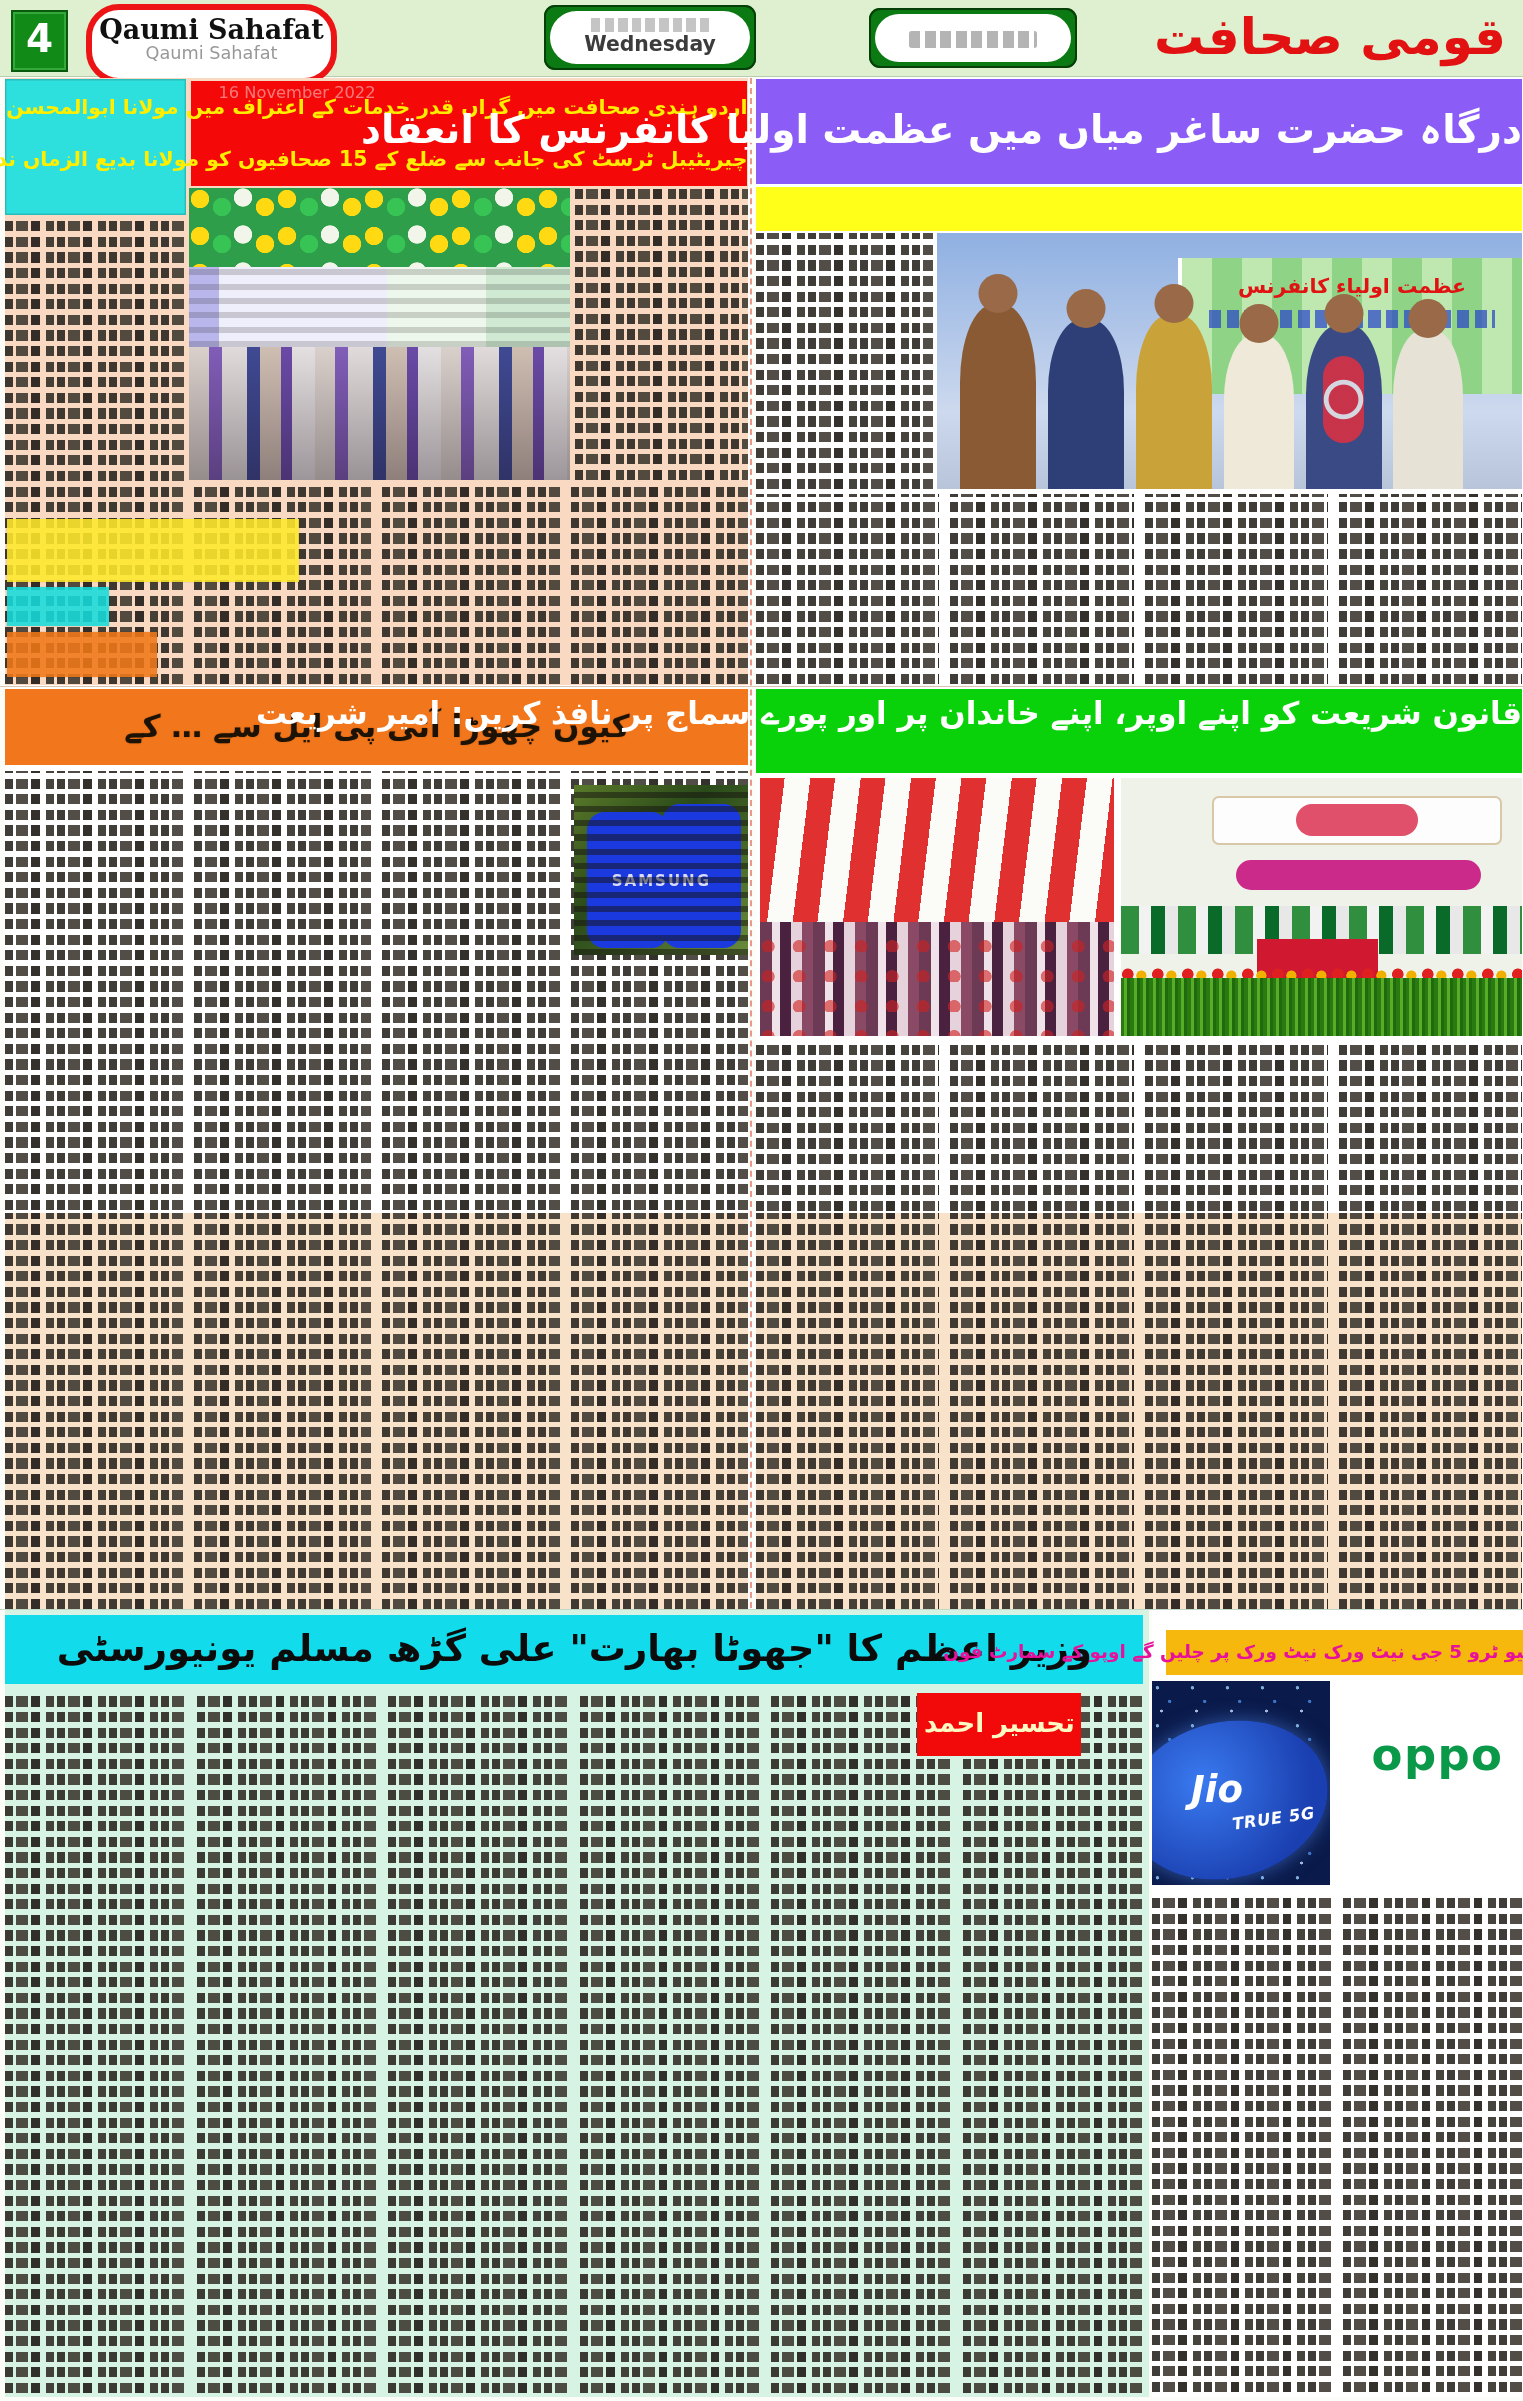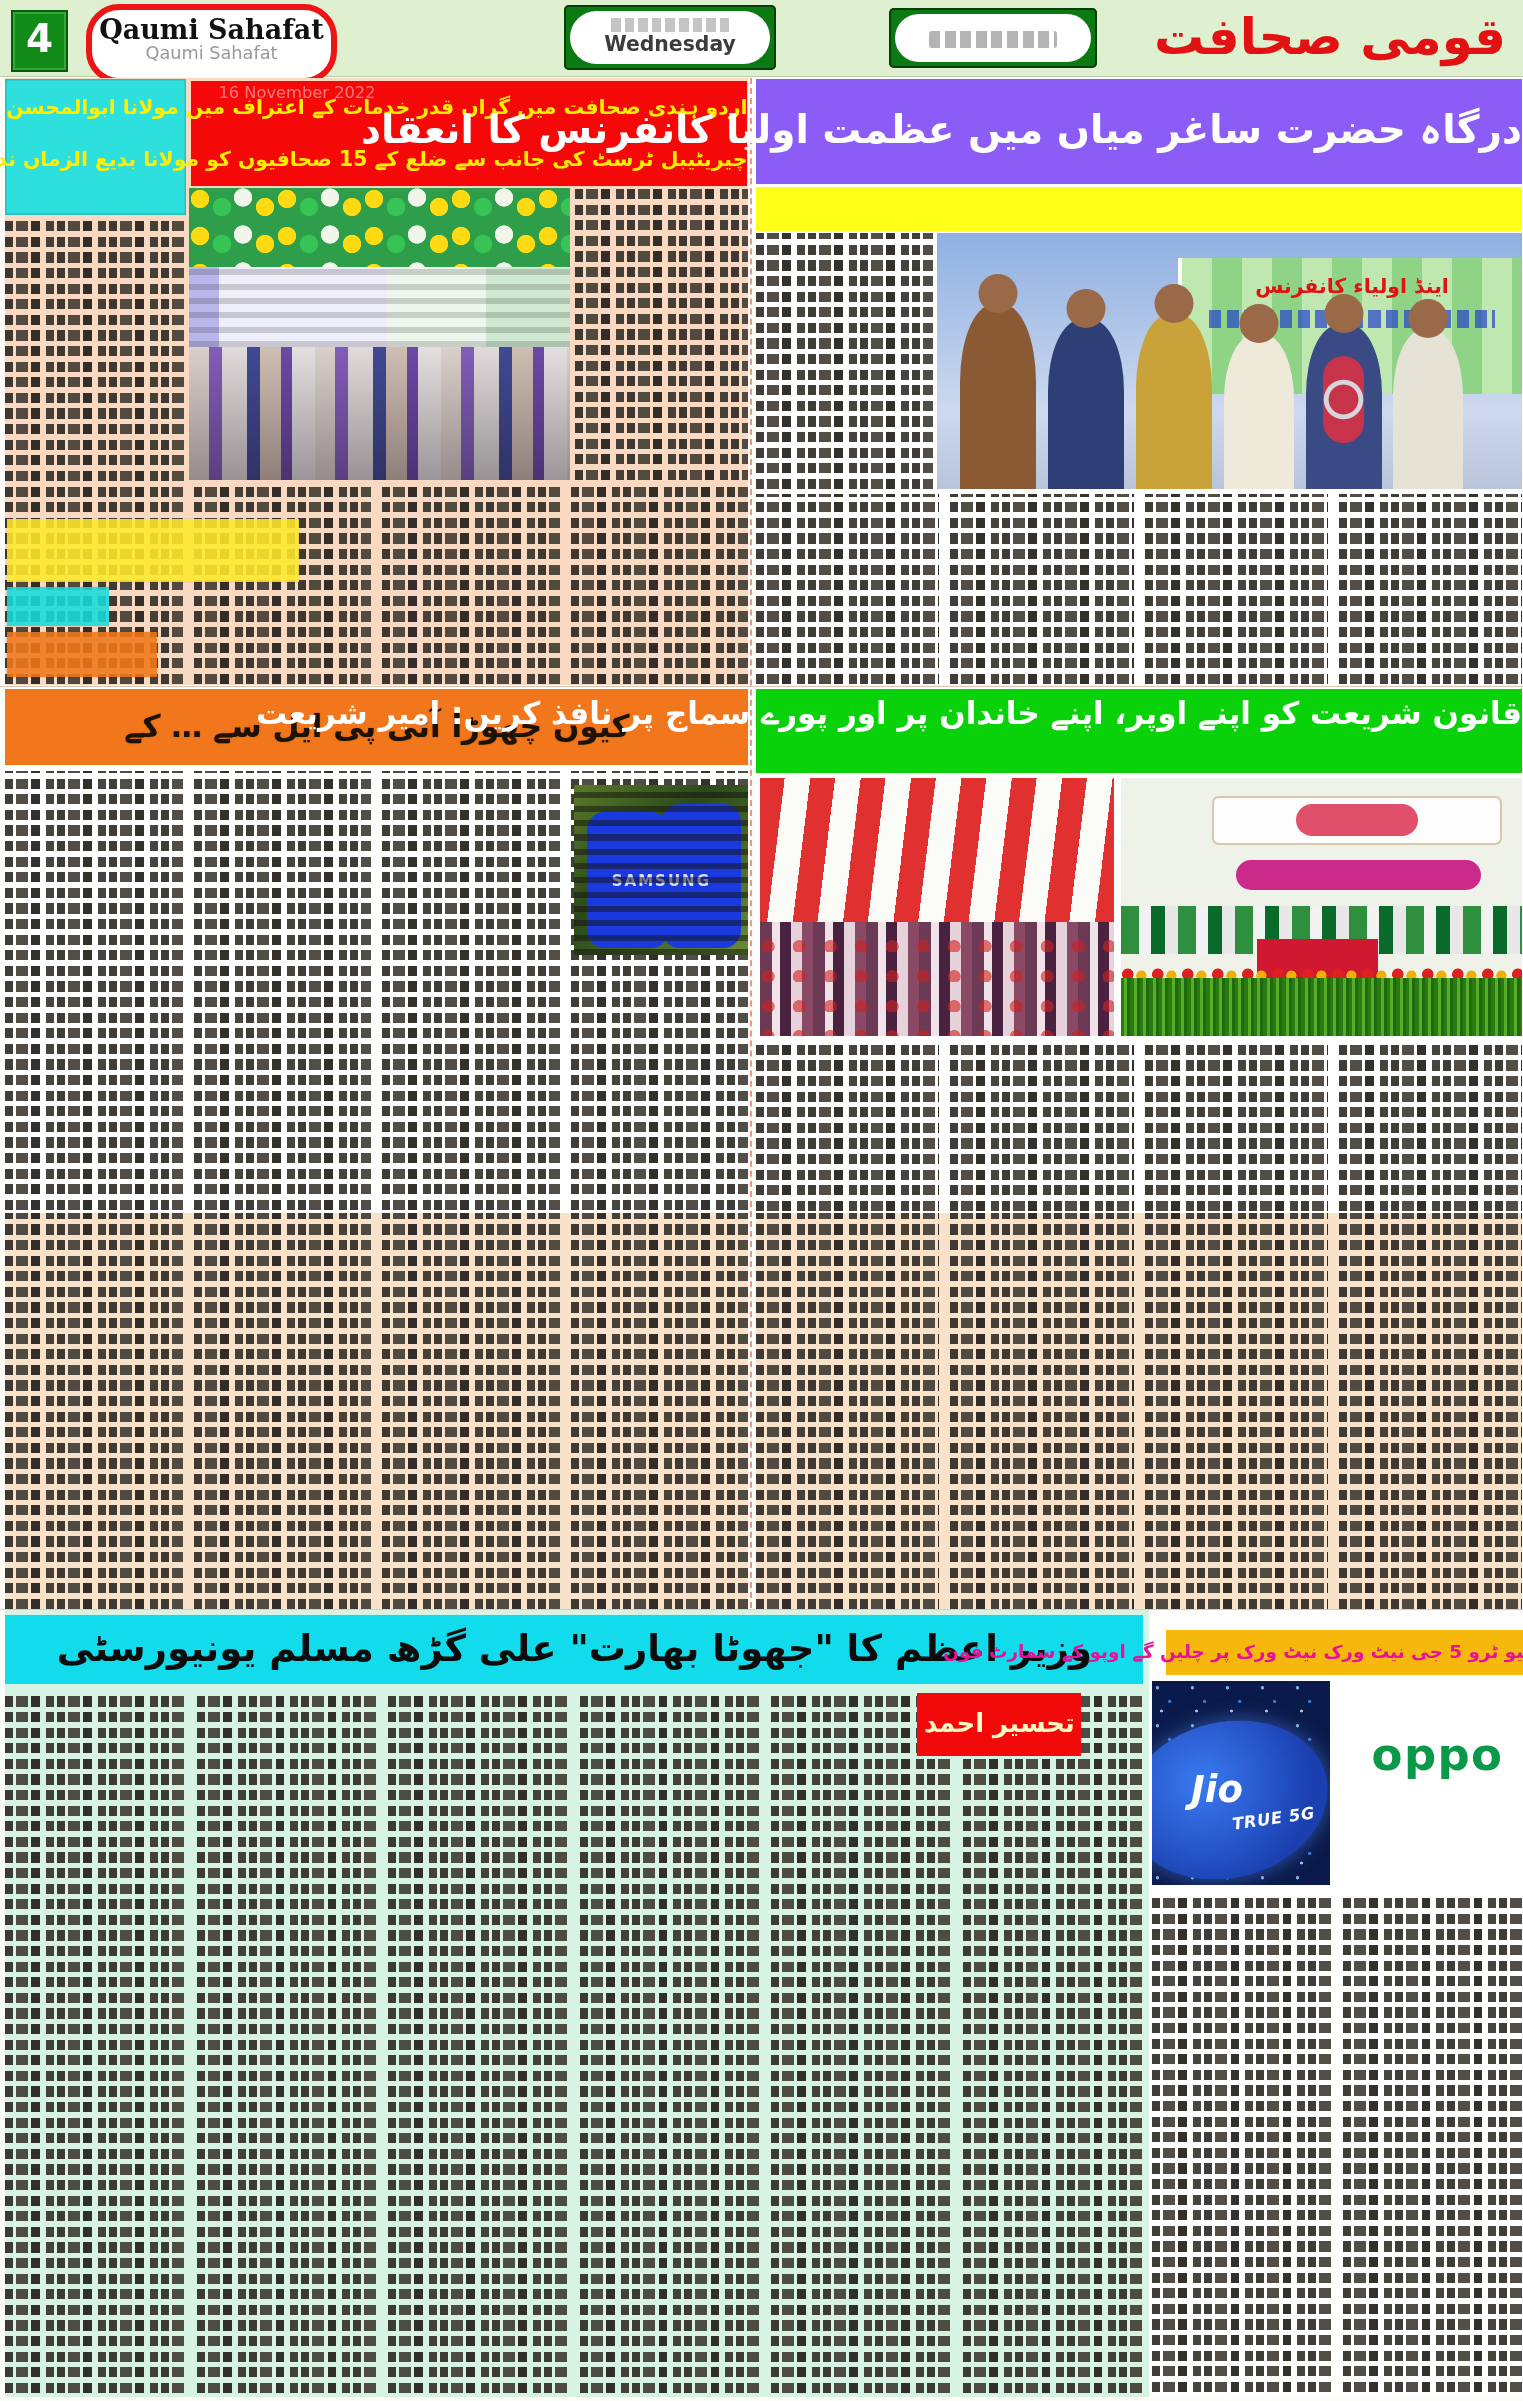--- a/index.html
+++ b/index.html
@@ -26,21 +26,21 @@
   .col{flex:1;}
   
   #header{left:0;top:0;width:1523px;height:76px;background:#def0d0;border-bottom:1.4px solid #b8ccb0;}
   #numbox{left:11px;top:9.5px;width:53px;height:58px;background:#118a18;border:2.7px solid #0a5a0e;
           color:#fff;font-size:39px;font-weight:bold;text-align:center;line-height:54px;
           box-shadow:inset 0 0 0 2px #34a83a;}
   #logo{left:86px;top:4.1px;width:239px;height:68px;background:#fff;border:6.1px solid #ec1414;
         border-radius:33px;text-align:center;overflow:hidden;}
   #logo .big{font-family:"DejaVu Serif", serif;font-weight:bold;font-size:27px;color:#111;margin-top:4.1px;}
   #logo .small{font-size:17.7px;color:#444;opacity:.55;filter:blur(0.7px);margin-top:-2.7px;}
-  .greenpill{background:#0b7a12;border-radius:5px;box-shadow:inset 0 0 0 2px #063f08;margin-left:20px;}
+  .greenpill{background:#0b7a12;border-radius:11px;box-shadow:inset 0 0 0 2px #063f08;}
   .greenpill .inner{position:absolute;inset:6.1px;background:#fff;border-radius:30px;
         text-align:center;overflow:hidden;}
   #datebox{left:544px;top:5.4px;width:212px;height:65px;}
   #datebox .l1{height:13.6px;margin:6.8px 41px 0;background:repeating-linear-gradient(90deg,#8a8a8a 0 9.5px,transparent 9.5px 13.6px);opacity:.5;}
   #datebox .l2{font-size:20.4px;color:#3c3c3c;font-weight:bold;filter:blur(0.4px);}
   #pill2{left:869px;top:8.2px;width:208px;height:60px;}
   #pill2 .l1{height:17.7px;margin:16.3px 34px 0;background:repeating-linear-gradient(90deg,#777 0 11px,transparent 11px 15.6px);opacity:.55;border-radius:2.7px;}
   #sectitle{left:1143px;top:5.4px;width:374px;height:65px;color:#e31212;font-weight:900;
         font-size:50px;text-align:center;line-height:65px;direction:rtl;}
   
@@ -222,21 +222,21 @@
     <div class="patch ut" id="a1pc"></div>
     <div class="patch ut" id="a1po"></div>
   </div>
 
   <div class="art" id="art2">
     <div class="abs" id="a2head">درگاہ حضرت ساغر میاں میں عظمت اولیا کانفرنس کا انعقاد</div>
     <div class="abs ut-fine" id="a2strip"></div>
     <div class="abs ut" id="a2cap"></div>
     <div class="abs" id="a2photo">
       <div class="banner">
-        <div class="red">اینڈ اولیاء کانفرنس</div>
+        <div class="red">عظمت اولیاء کانفرنس</div>
         <div class="blue"></div>
       </div>
       <div class="person" style="left:4%;width:13%;height:72%;background:#8a5a34"></div>
       <div class="person" style="left:19%;width:13%;height:66%;background:#2e3f77"></div>
       <div class="person" style="left:34%;width:13%;height:68%;background:#caa23a"></div>
       <div class="person" style="left:49%;width:12%;height:60%;background:#efe9da"></div>
       <div class="person" style="left:63%;width:13%;height:64%;background:#394a85"></div>
       <div class="person" style="left:78%;width:12%;height:62%;background:#e6e2d6"></div>
       <div class="abs" style="left:66%;top:48%;width:7%;height:34%;background:radial-gradient(circle,#e03040 30%,#f0f0f0 32% 40%,#e03040 42%);border-radius:27px;opacity:.85"></div>
     </div>

